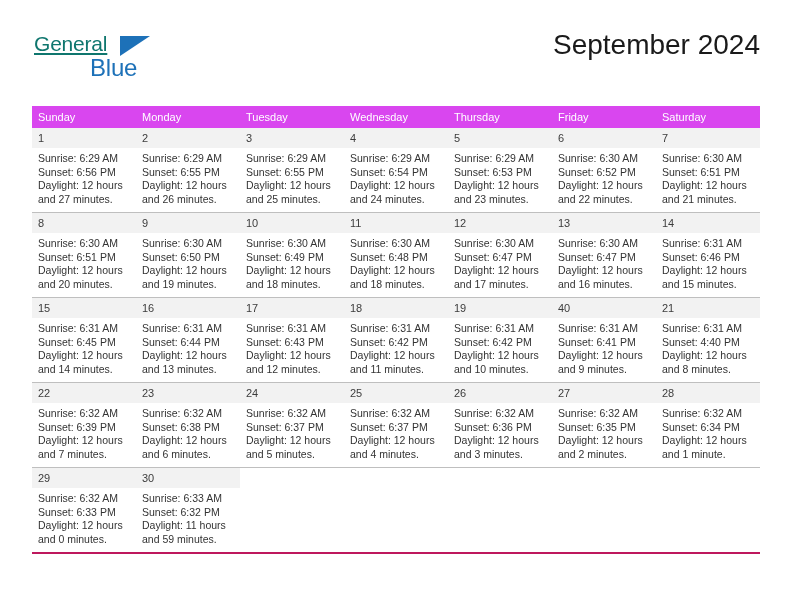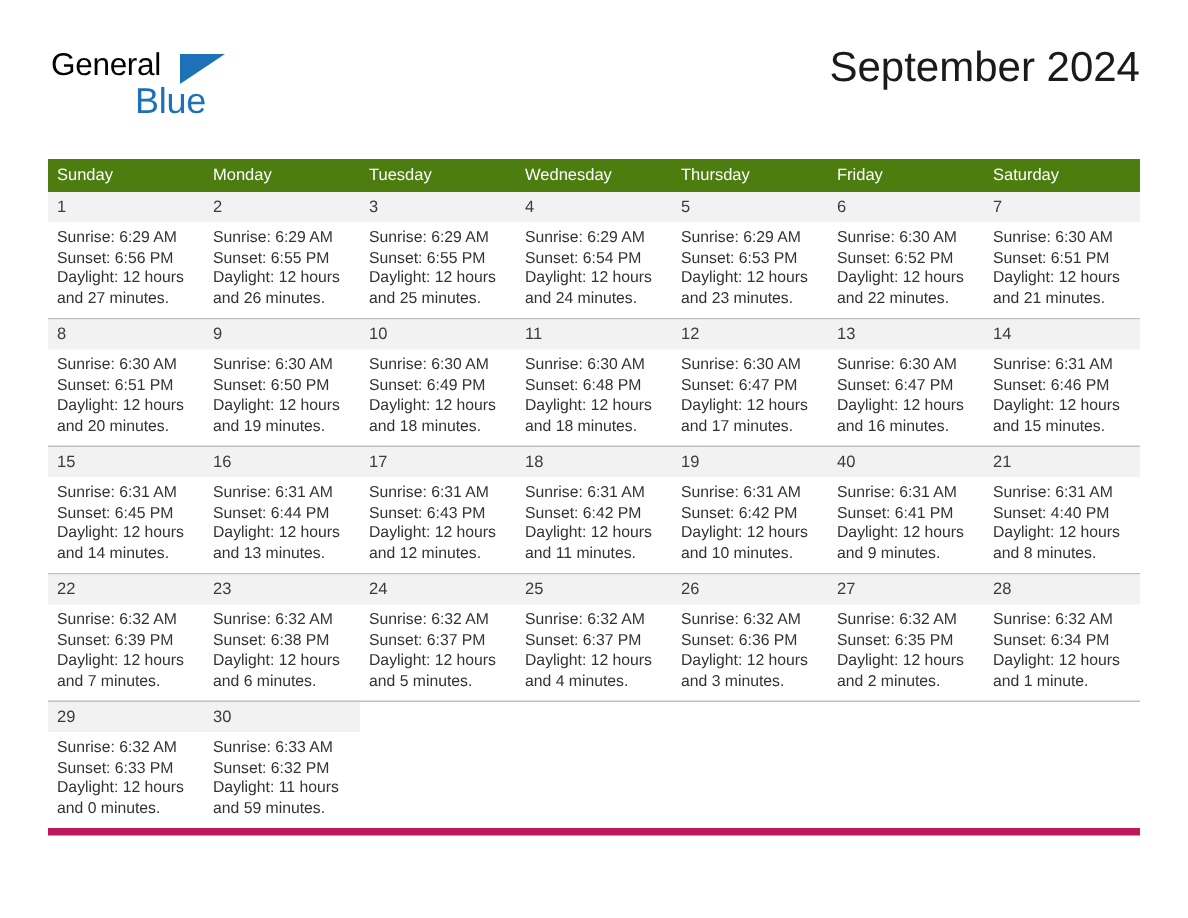--- a/index.html
+++ b/index.html
@@ -38,22 +38,23 @@
     top: 4px;
     width: 200px;
     height: 52px;
   }
   .logo-general {
     position: absolute;
     left: 2px;
     top: 0px;
     font-size: 21px;
     letter-spacing: -0.2px;
-    color: #000000;
+    color: #0f766e;
     font-family: "Liberation Sans", sans-serif;
+    text-decoration: underline;
   }
   .logo-triangle {
     position: absolute;
     left: 88px;
     top: 4px;
     width: 0;
     height: 0;
     border-left: 30px solid #1d71b8;
     border-bottom: 20px solid transparent;
   }
@@ -89,41 +90,41 @@
   
   .calendar {
     position: absolute;
     left: 32px;
     top: 106px;
     width: 728px;
     border-collapse: collapse;
     table-layout: fixed;
   }
   .calendar th {
-    background: #4d7c0f;
+    background: #d946ef;
     color: #ffffff;
     font-size: 11px;
     font-weight: normal;
     text-align: left;
     padding: 5px 0 5px 6px;
     height: 11px;
     border: none;
   }
   .calendar td {
     vertical-align: top;
     padding: 0;
     border: none;
     width: 104px;
     height: 84px;
   }
   tr.week-row td {
     border-bottom: 1px solid #bfbfbf;
   }
   tr.week-row.last-row td {
-    border-bottom: 5px solid #be185d;
+    border-bottom: 2px solid #be185d;
   }
 
   .cell {
     position: relative;
     height: 84px;
     box-sizing: border-box;
   }
   .cell.filled .daynum {
     background: #f2f2f2;
   }

